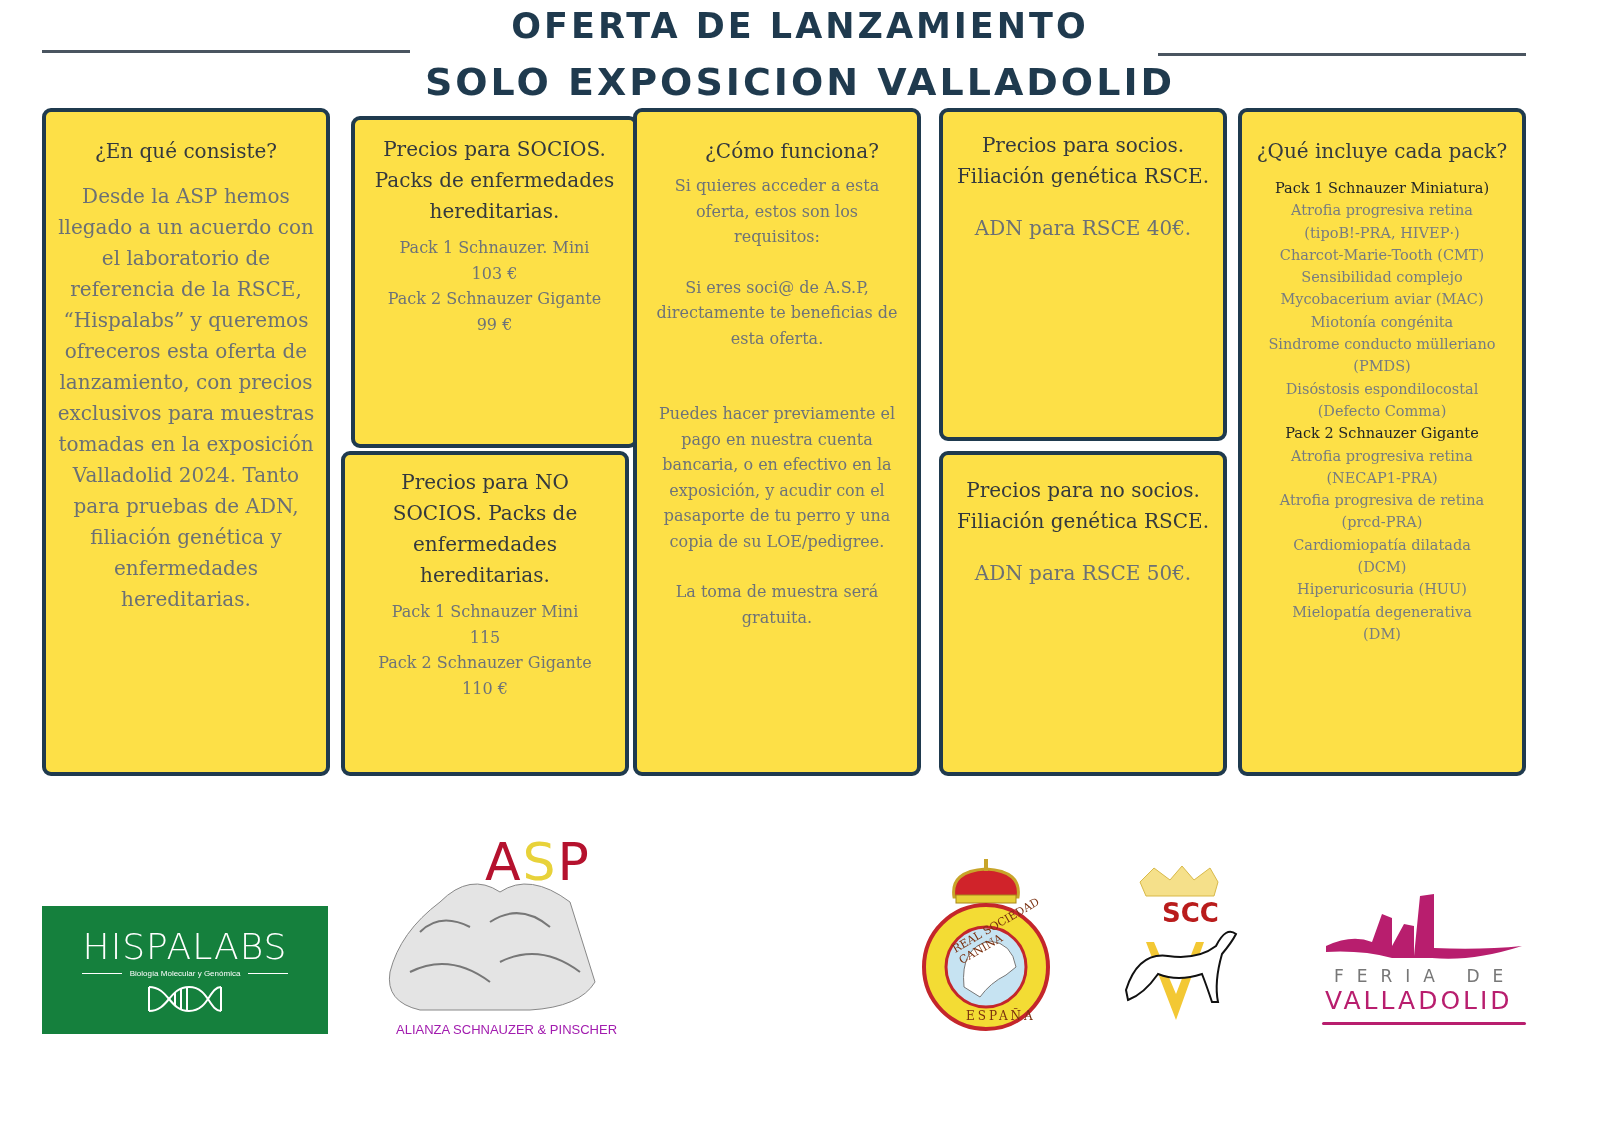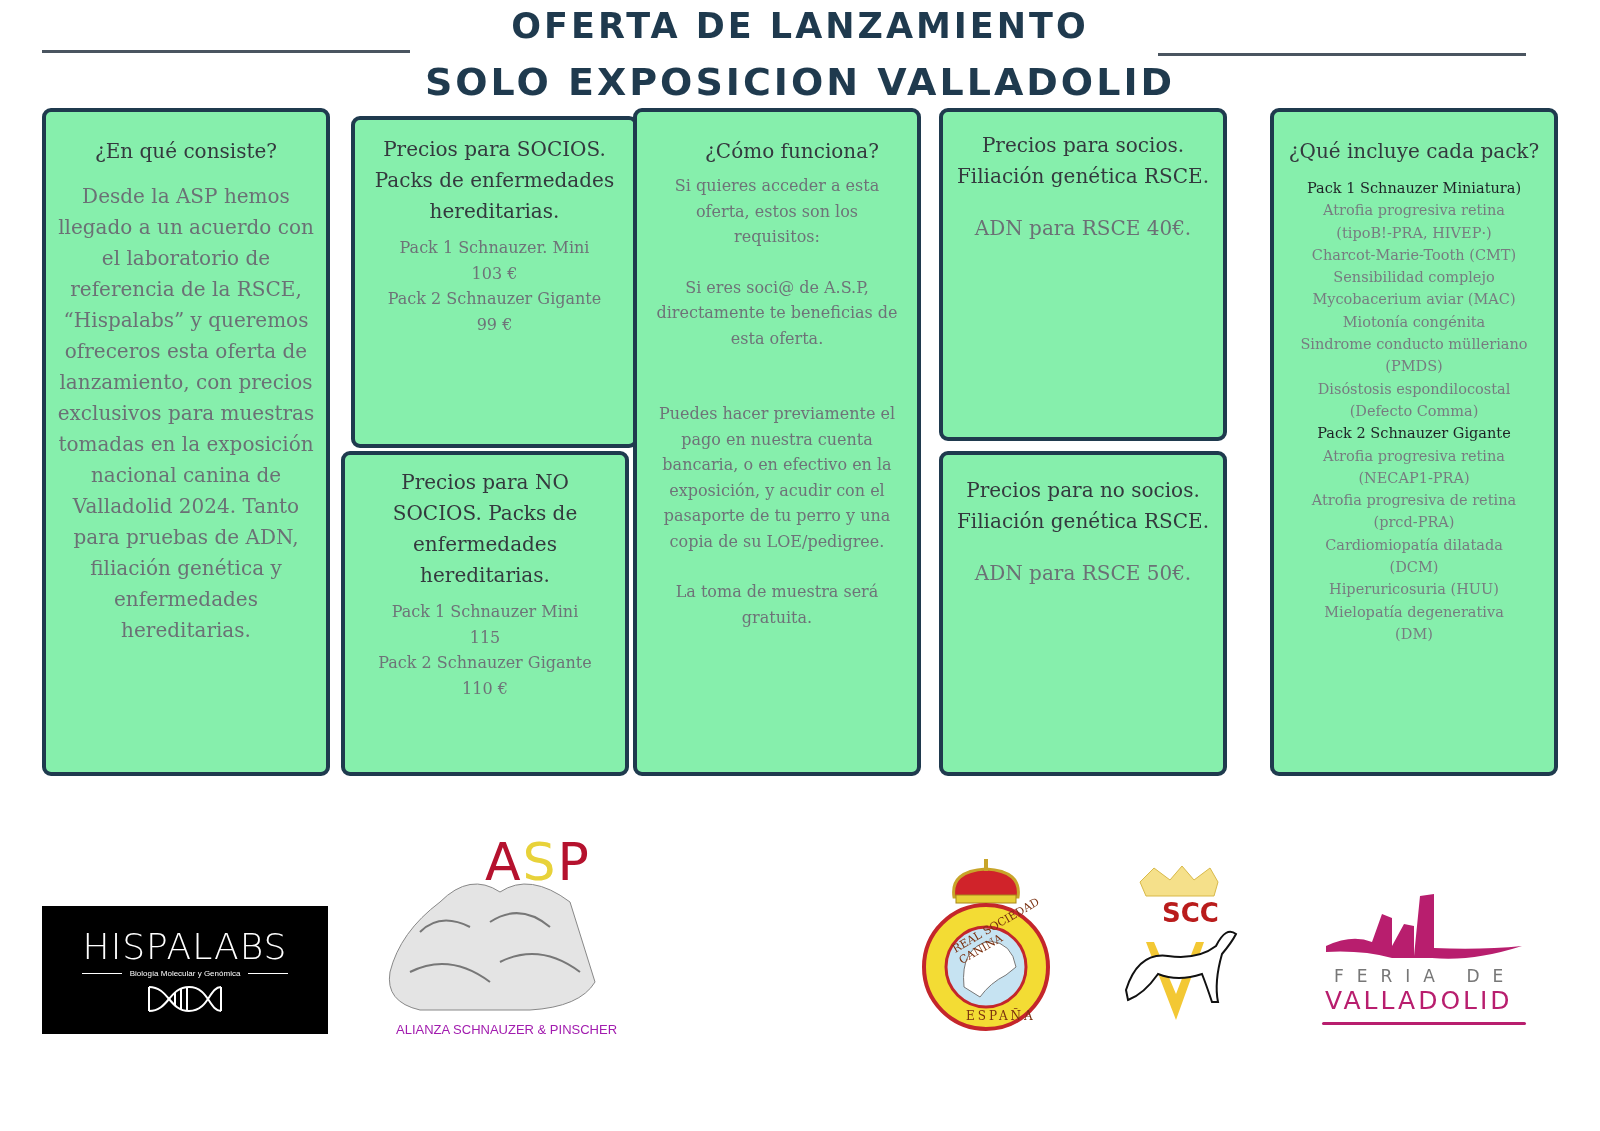--- a/index.html
+++ b/index.html
@@ -5,32 +5,32 @@
   html, body { margin:0; padding:0; background:#ffffff; }
   body { width:1600px; height:1131px; position:relative; overflow:hidden;
          font-family:"DejaVu Serif", serif; color:#6b7075; }
   .title { position:absolute; left:0; width:1600px; text-align:center;
            font-family:"DejaVu Sans", sans-serif; font-weight:bold;
            color:#1f3a4e; letter-spacing:3px; margin:0; }
   #t1 { top:6px; font-size:35px; }
   #t2 { top:60px; font-size:38px; }
   .rule { position:absolute; height:3px; background:#4a5560; }
   .box { position:absolute; border:4px solid #1f3a4e; border-radius:9px;
-         background:#86efac; box-sizing:border-box; text-align:center; }
+         background:#fde047; box-sizing:border-box; text-align:center; }
   .box h2 { margin:0; font-weight:normal; color:#34393e; }
   .box p { margin:0; }
   .sm { font-size:16px; line-height:25.5px; color:#6e7378; }
   .md { font-size:20px; line-height:31px; color:#6b7075; }
   .hd { font-size:20px; line-height:31px; color:#34393e; }
   .gap { height:25px; }
   .list { font-size:14.5px; line-height:22.3px; color:#777c80; }
   .list .sub { color:#1e2226; }
   
   .logo { position:absolute; }
-  #hispalabs { left:42px; top:906px; width:286px; height:128px; background:#000000;
+  #hispalabs { left:42px; top:906px; width:286px; height:128px; background:#15803d;
                color:#fff; text-align:center; }
   #hispalabs .name { font-family:"DejaVu Sans", sans-serif; font-size:36px; font-weight:200;
                letter-spacing:1px; margin-top:20px; display:block; }
   #hispalabs .tag { font-family:"Liberation Sans", sans-serif; font-size:8px; display:flex;
                align-items:center; justify-content:center; gap:8px; margin-top:2px; }
   #hispalabs .tag i { display:block; width:40px; height:1px; background:#fff; }
   #asp-logo .letters { font-family:"DejaVu Sans", sans-serif; font-size:52px; position:absolute;
                left:105px; top:0; letter-spacing:2px; }
   #asp-logo .sub { font-family:"Liberation Sans", sans-serif; font-size:13px; color:#a21caf;
                position:absolute; left:16px; top:190px; white-space:nowrap; }
@@ -52,21 +52,20 @@
   <div id="consiste-lines" class="md">
       <div>Desde la ASP hemos</div>
       <div>llegado a un acuerdo con</div>
       <div>el laboratorio de</div>
       <div>referencia de la RSCE,</div>
       <div>“Hispalabs” y queremos</div>
       <div>ofreceros esta oferta de</div>
       <div>lanzamiento, con precios</div>
       <div>exclusivos para muestras</div>
       <div>tomadas en la exposición</div>
-      <div>nacional canina de</div>
       <div>Valladolid 2024. Tanto</div>
       <div>para pruebas de ADN,</div>
       <div>filiación genética y</div>
       <div>enfermedades</div>
       <div>hereditarias.</div>
     </div>
 </div>
 
 <div class="box" style="left:351px;top:116px;width:287px;height:332px;padding-top:14px;">
   <div id="sp-title" class="hd" style="margin-bottom:8px;">
@@ -138,21 +137,21 @@
 </div>
 
 <div class="box" style="left:939px;top:451px;width:288px;height:325px;padding-top:20px;">
   <div id="nsf-title" class="hd" style="margin-bottom:21px;">
       <div>Precios para no socios.</div>
       <div>Filiación genética RSCE.</div>
     </div>
   <p class="md">ADN para RSCE 50€.</p>
 </div>
 
-<div class="box" style="left:1238px;top:108px;width:288px;height:668px;padding-top:24px;margin-left:32px;">
+<div class="box" style="left:1238px;top:108px;width:288px;height:668px;padding-top:24px;">
   <h2 class="hd" style="margin-bottom:10px;">¿Qué incluye cada pack?</h2>
   <div class="list">
     <div class="sub">Pack 1 Schnauzer Miniatura)</div>
     <div id="pack1-lines">
         <div>Atrofia progresiva retina</div>
         <div>(tipoB!-PRA, HIVEP·)</div>
         <div>Charcot-Marie-Tooth (CMT)</div>
         <div>Sensibilidad complejo</div>
         <div>Mycobacerium aviar (MAC)</div>
         <div>Miotonía congénita</div>

